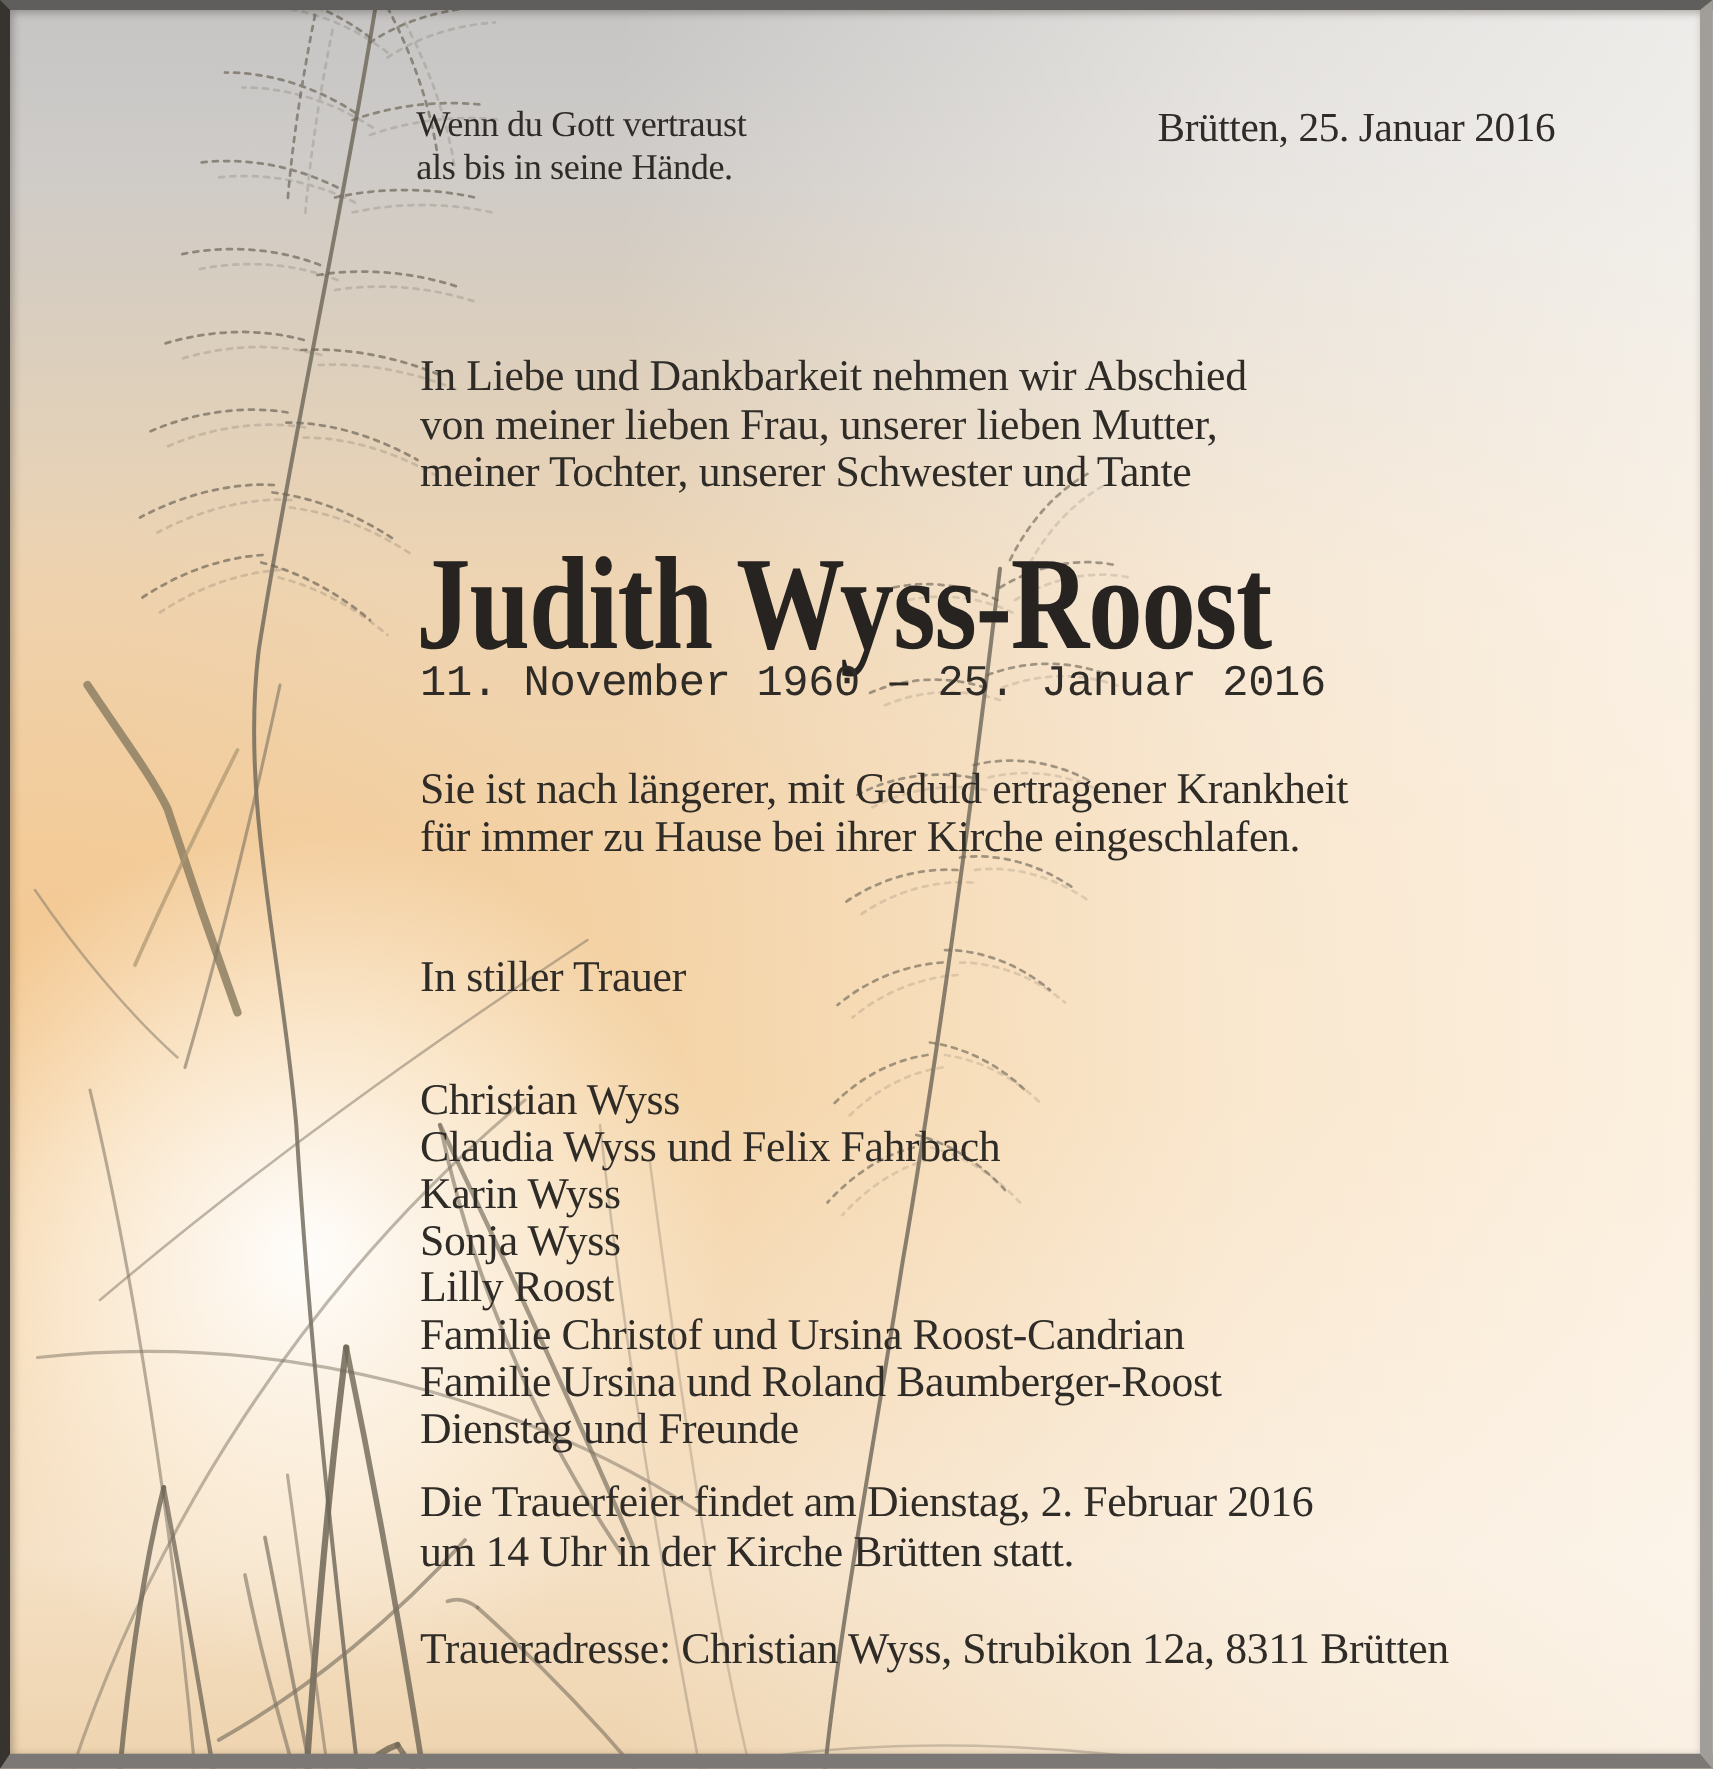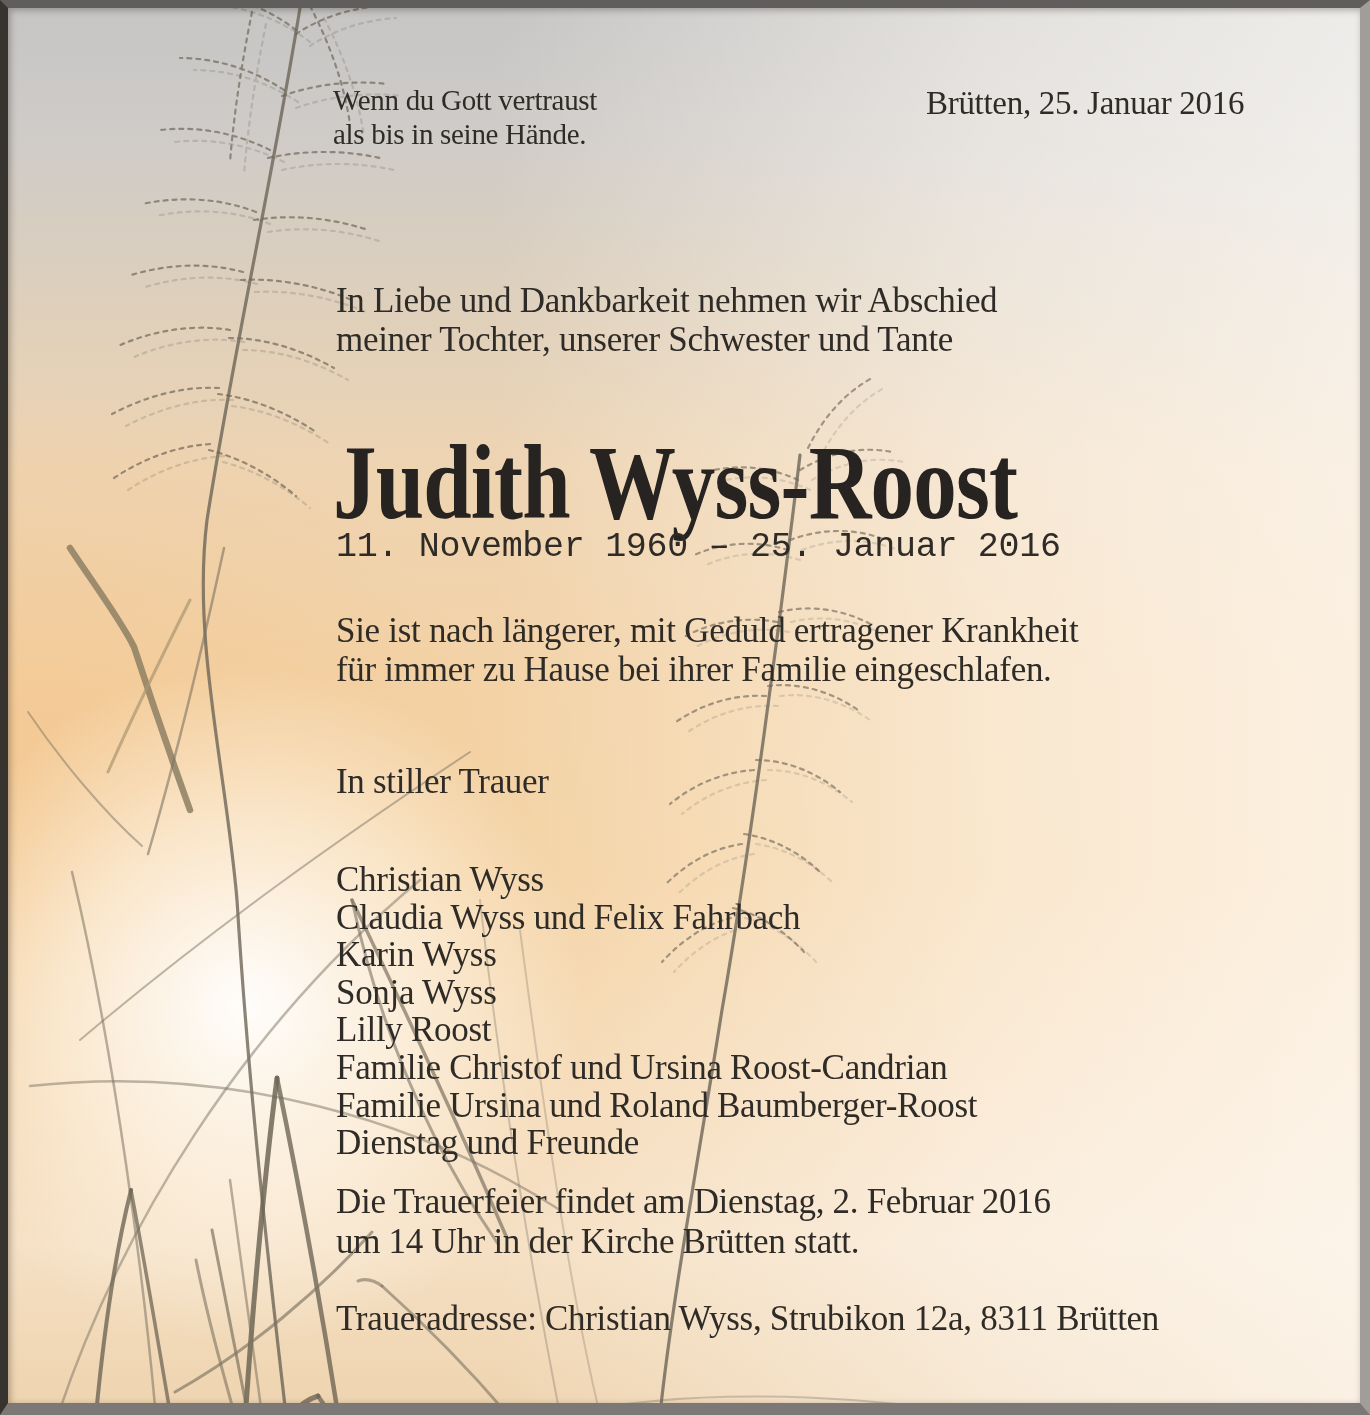--- a/index.html
+++ b/index.html
@@ -131,30 +131,31 @@
 
     <div class="tblock verse">
         <div>Wenn du Gott vertraust</div>
         <div>als bis in seine Hände.</div>
       </div>
 
     <div class="tblock dateline">Brütten, 25. Januar 2016</div>
 
     <div class="tblock intro">
         <div>In Liebe und Dankbarkeit nehmen wir Abschied</div>
+        <div>von meiner lieben Frau, unserer lieben Mutter,</div>
         <div>meiner Tochter, unserer Schwester und Tante</div>
       </div>
 
     <h1 class="tblock name">Judith Wyss-Roost</h1>
 
     <div class="tblock lifedates">11. November 1960 – 25. Januar 2016</div>
 
     <div class="tblock deathnote">
         <div>Sie ist nach längerer, mit Geduld ertragener Krankheit</div>
-        <div>für immer zu Hause bei ihrer Familie eingeschlafen.</div>
+        <div>für immer zu Hause bei ihrer Kirche eingeschlafen.</div>
       </div>
 
     <div class="tblock trauer-heading">In stiller Trauer</div>
 
     <div class="tblock mourners">
         <div>Christian Wyss</div>
         <div>Claudia Wyss und Felix Fahrbach</div>
         <div>Karin Wyss</div>
         <div>Sonja Wyss</div>
         <div>Lilly Roost</div>

